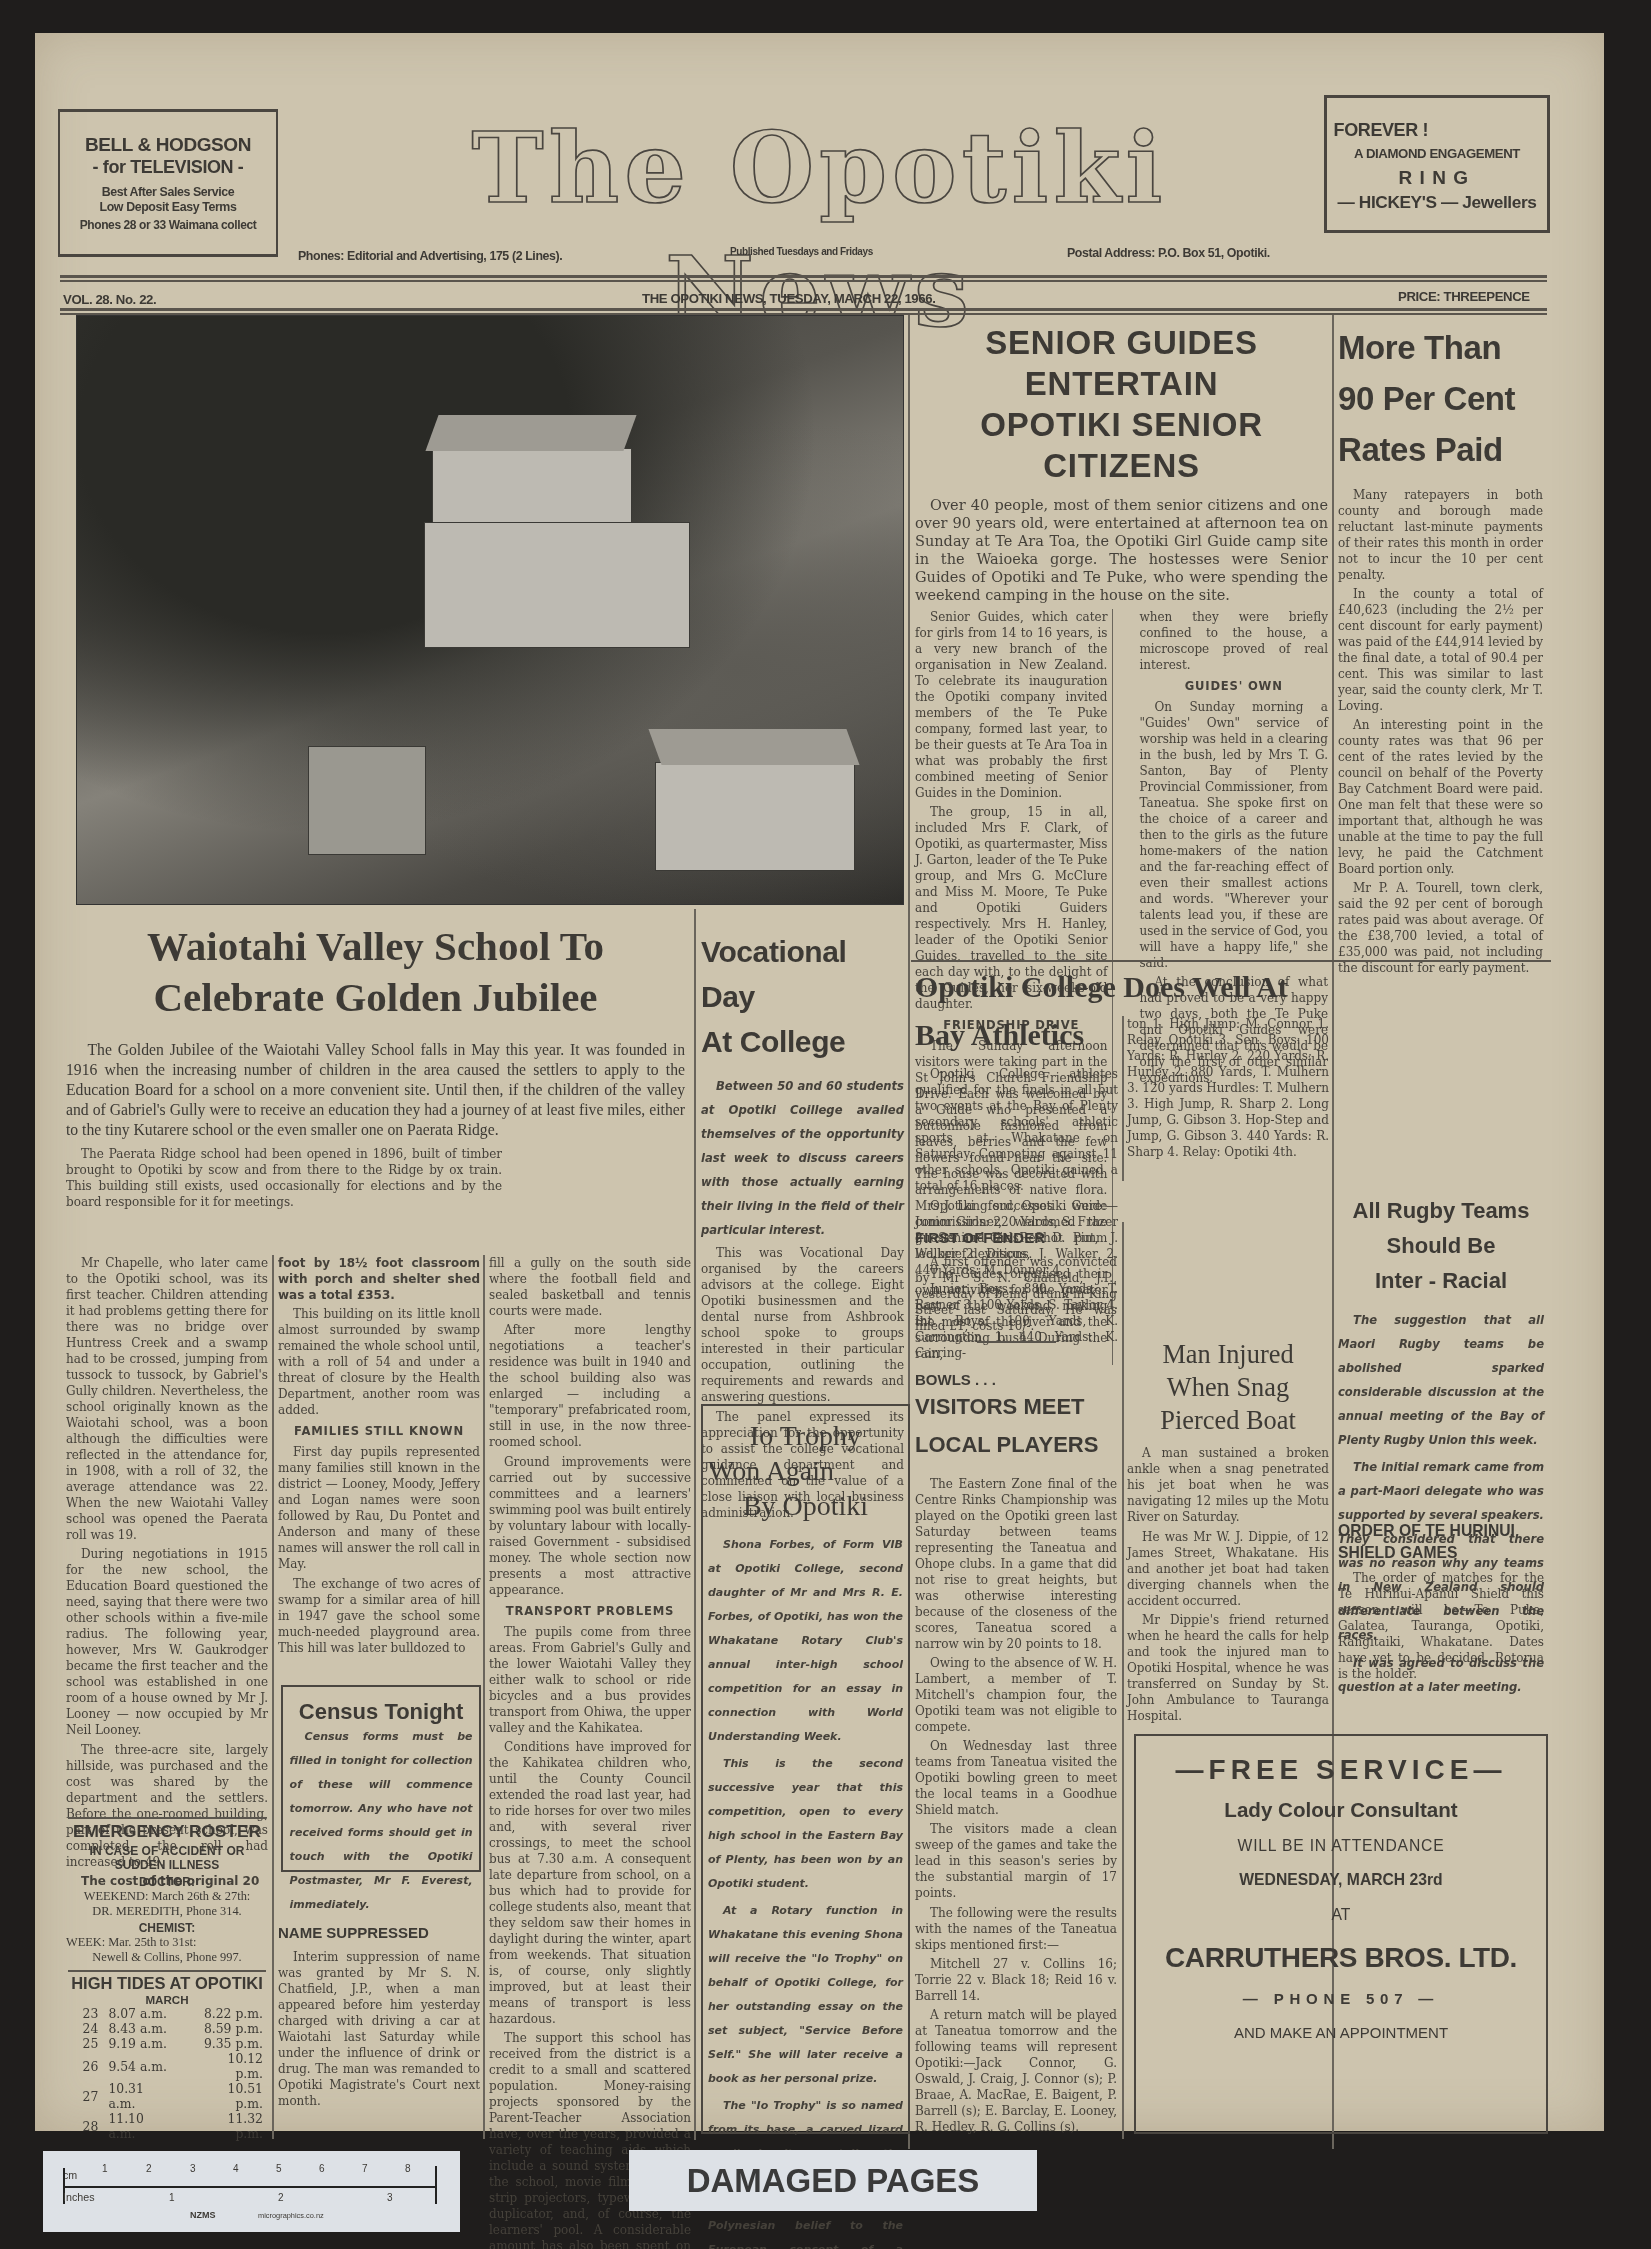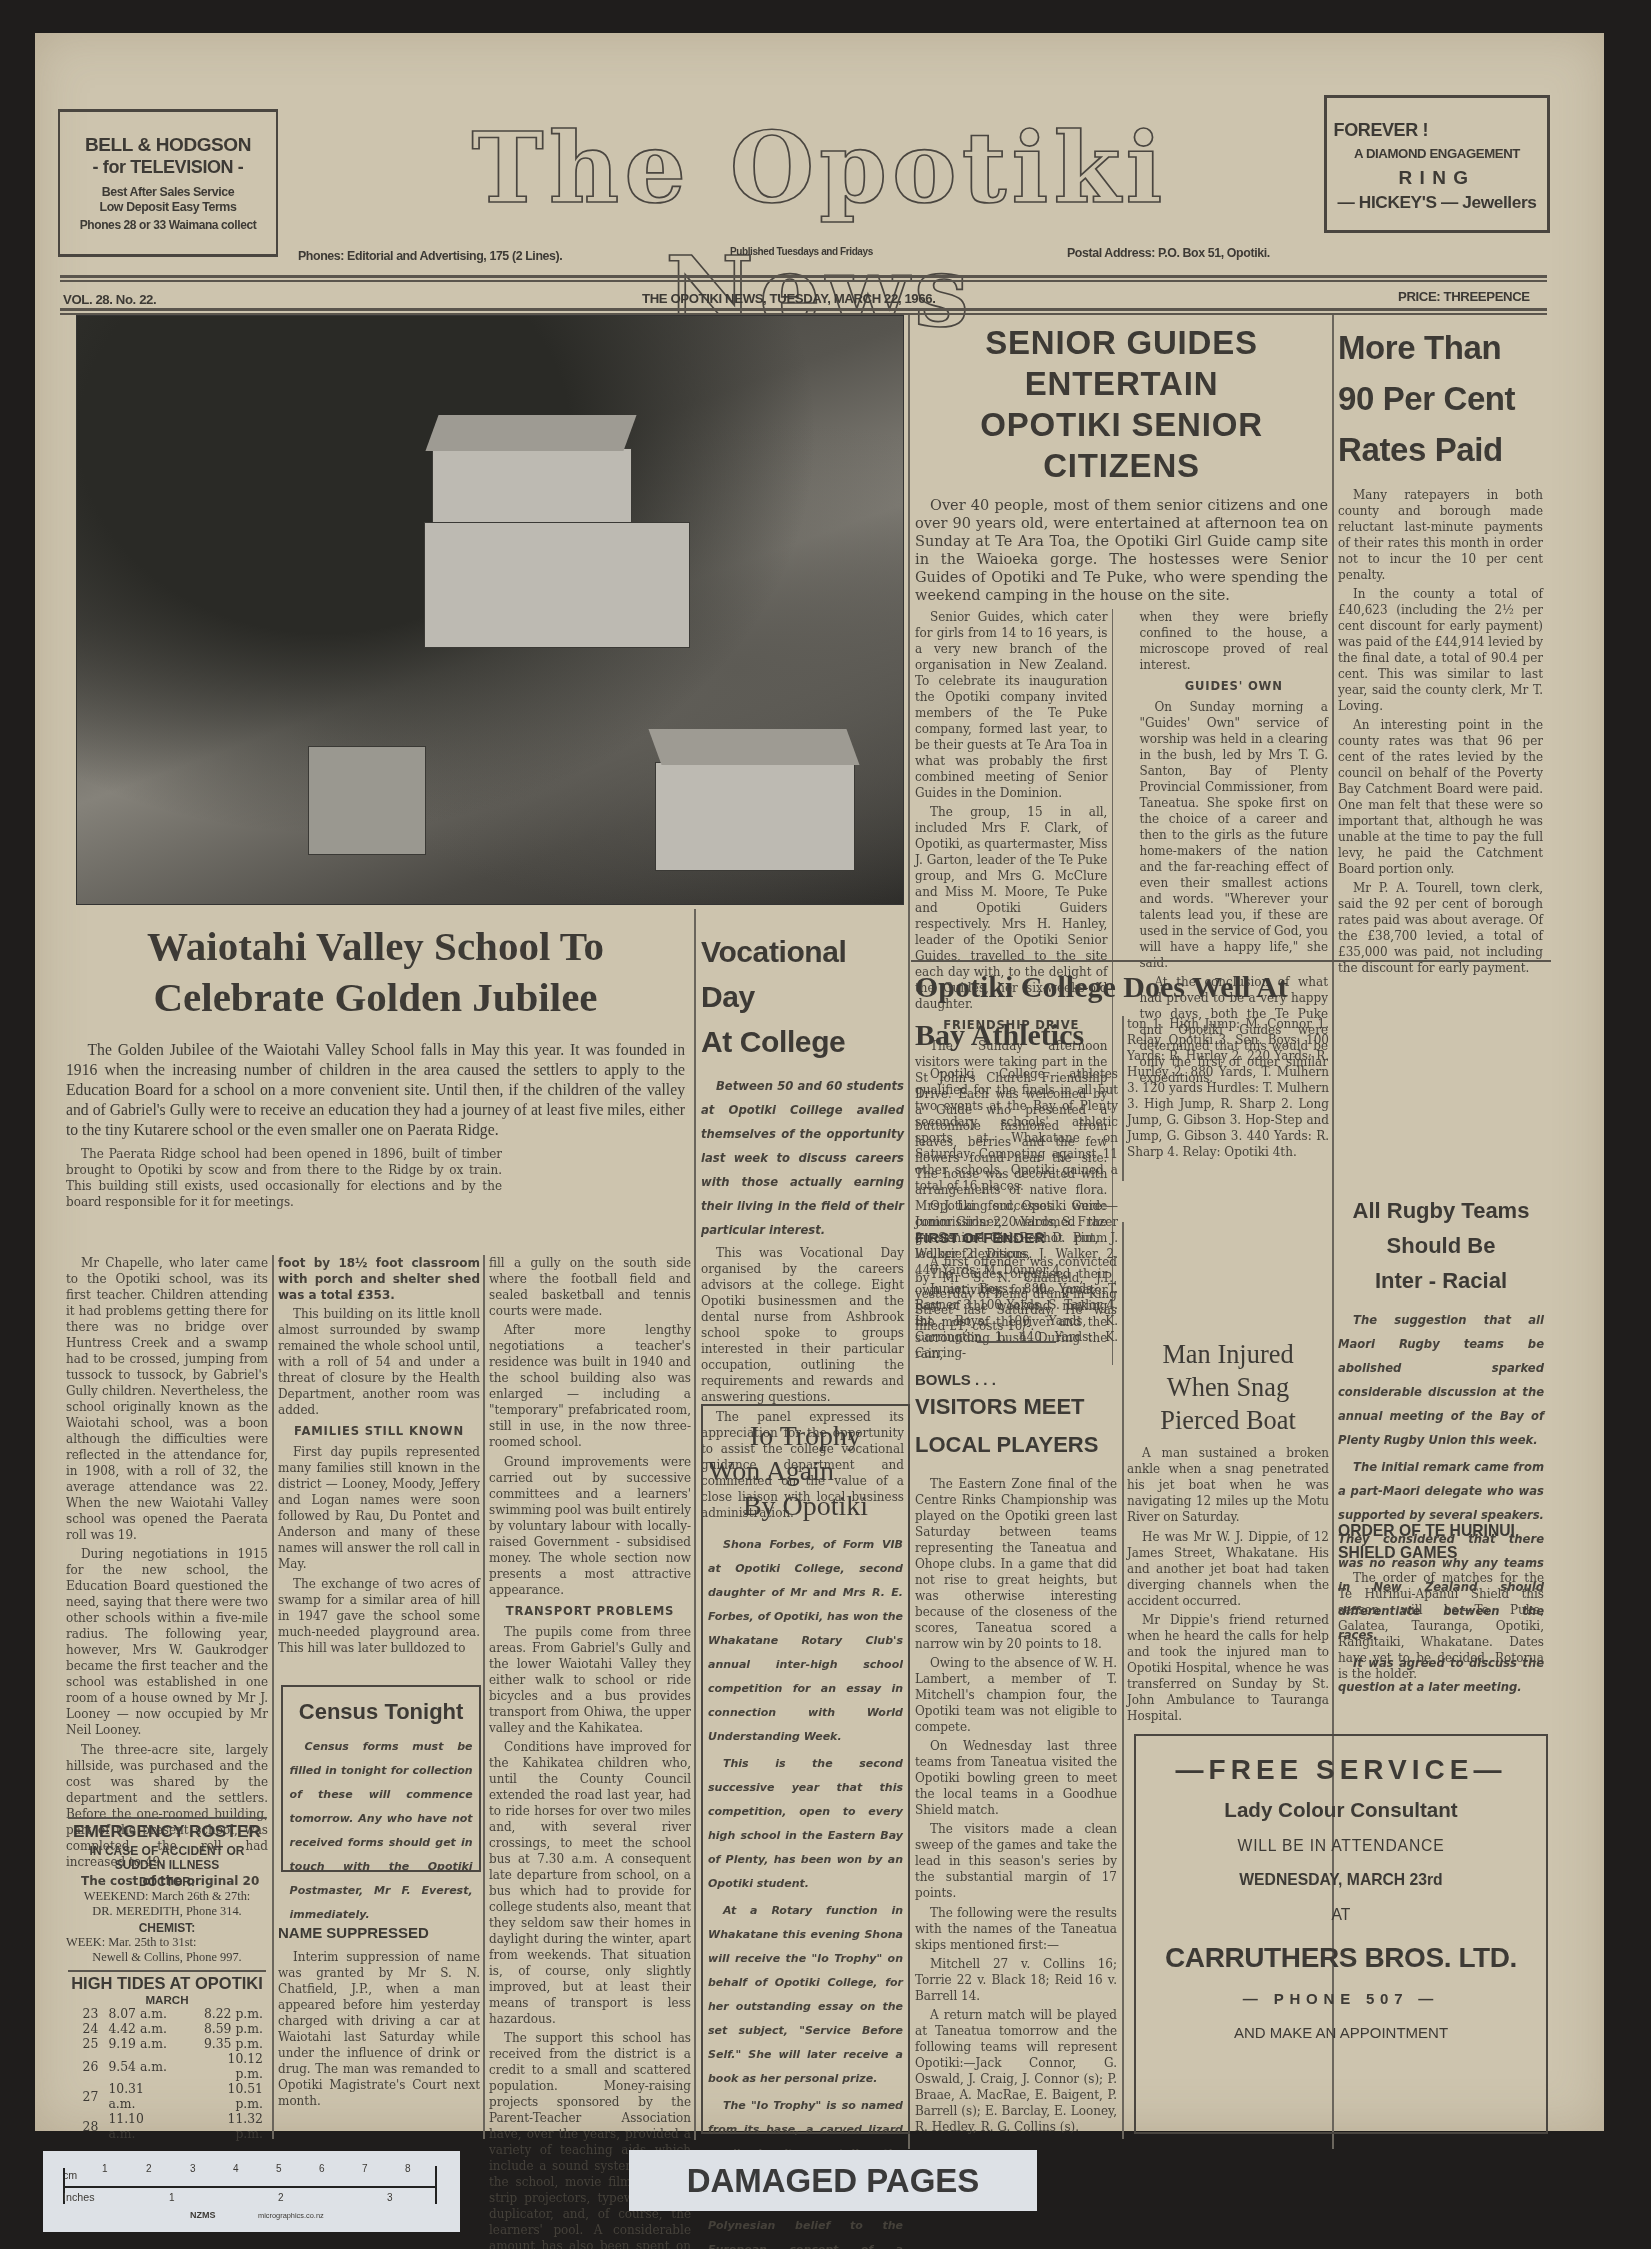--- a/index.html
+++ b/index.html
@@ -240,21 +240,21 @@
       <p>Shona Forbes, of Form VIB at Opotiki College, second daughter of Mr and Mrs R. E. Forbes, of Opotiki, has won the Whakatane Rotary Club's annual inter-high school competition for an essay in connection with World Understanding Week.</p>
       <p>This is the second successive year that this competition, open to every high school in the Eastern Bay of Plenty, has been won by an Opotiki student.</p>
       <p>At a Rotary function in Whakatane this evening Shona will receive the "Io Trophy" on behalf of Opotiki College, for her outstanding essay on the set subject, "Service Before Self." She will later receive a book as her personal prize.</p>
       <p>The "Io Trophy" is so named from its base, a carved lizard swallowing its own tail — the Maori concept of the God "Io," the closest approach in Polynesian belief to the European concept of a supreme being.</p>
       <p>Nine Opotiki students submitted essays for the competition.</p>
     </div>
   </div>
 
   <div class="abs" style="left:246px;top:1652px;width:183px;height:173px;border:2.5px solid #4a4640;padding:5px 6.6px;">
     <div class="sans" style="font-weight:bold;font-size:22px;text-align:center;margin-top:6.6px;">Census Tonight</div>
-    <div class="boldbody" style="margin-top:10px;font-size:11px;">
+    <div class="boldbody" style="font-size:11px;">
         <p>Census forms must be filled in tonight for collection of these will commence tomorrow. Any who have not received forms should get in touch with the Opotiki Postmaster, Mr F. Everest, immediately.</p>
       </div>
   </div>
 
   <div class="abs" style="left:243px;top:1891px;width:202px;">
     <div class="sans" style="font-weight:bold;font-size:15px;">NAME SUPPRESSED</div>
     <div class="body" style="margin-top:8.3px;">
         <p>Interim suppression of name was granted by Mr S. N. Chatfield, J.P., when a man appeared before him yesterday charged with driving a car at Waiotahi last Saturday while under the influence of drink or drug. The man was remanded to Opotiki Magistrate's Court next month.</p>
       </div>
   </div>
@@ -277,21 +277,21 @@
     <div class="sans" style="font-weight:bold;font-size:11.6px;text-align:center;">MARCH</div>
     <table class="tides" style="border-collapse:collapse;margin-left:11.6px;">
       <tbody>
         <tr>
             <td>23</td>
             <td>8.07 a.m.</td>
             <td style="text-align:right;padding-left:21.5px">8.22 p.m.</td>
           </tr>
         <tr>
             <td>24</td>
-            <td>4.42 a.m.</td>
+            <td>8.43 a.m.</td>
             <td style="text-align:right;padding-left:21.5px">8.59 p.m.</td>
           </tr>
         <tr>
             <td>25</td>
             <td>9.19 a.m.</td>
             <td style="text-align:right;padding-left:21.5px">9.35 p.m.</td>
           </tr>
         <tr>
             <td>26</td>
             <td>9.54 a.m.</td>

